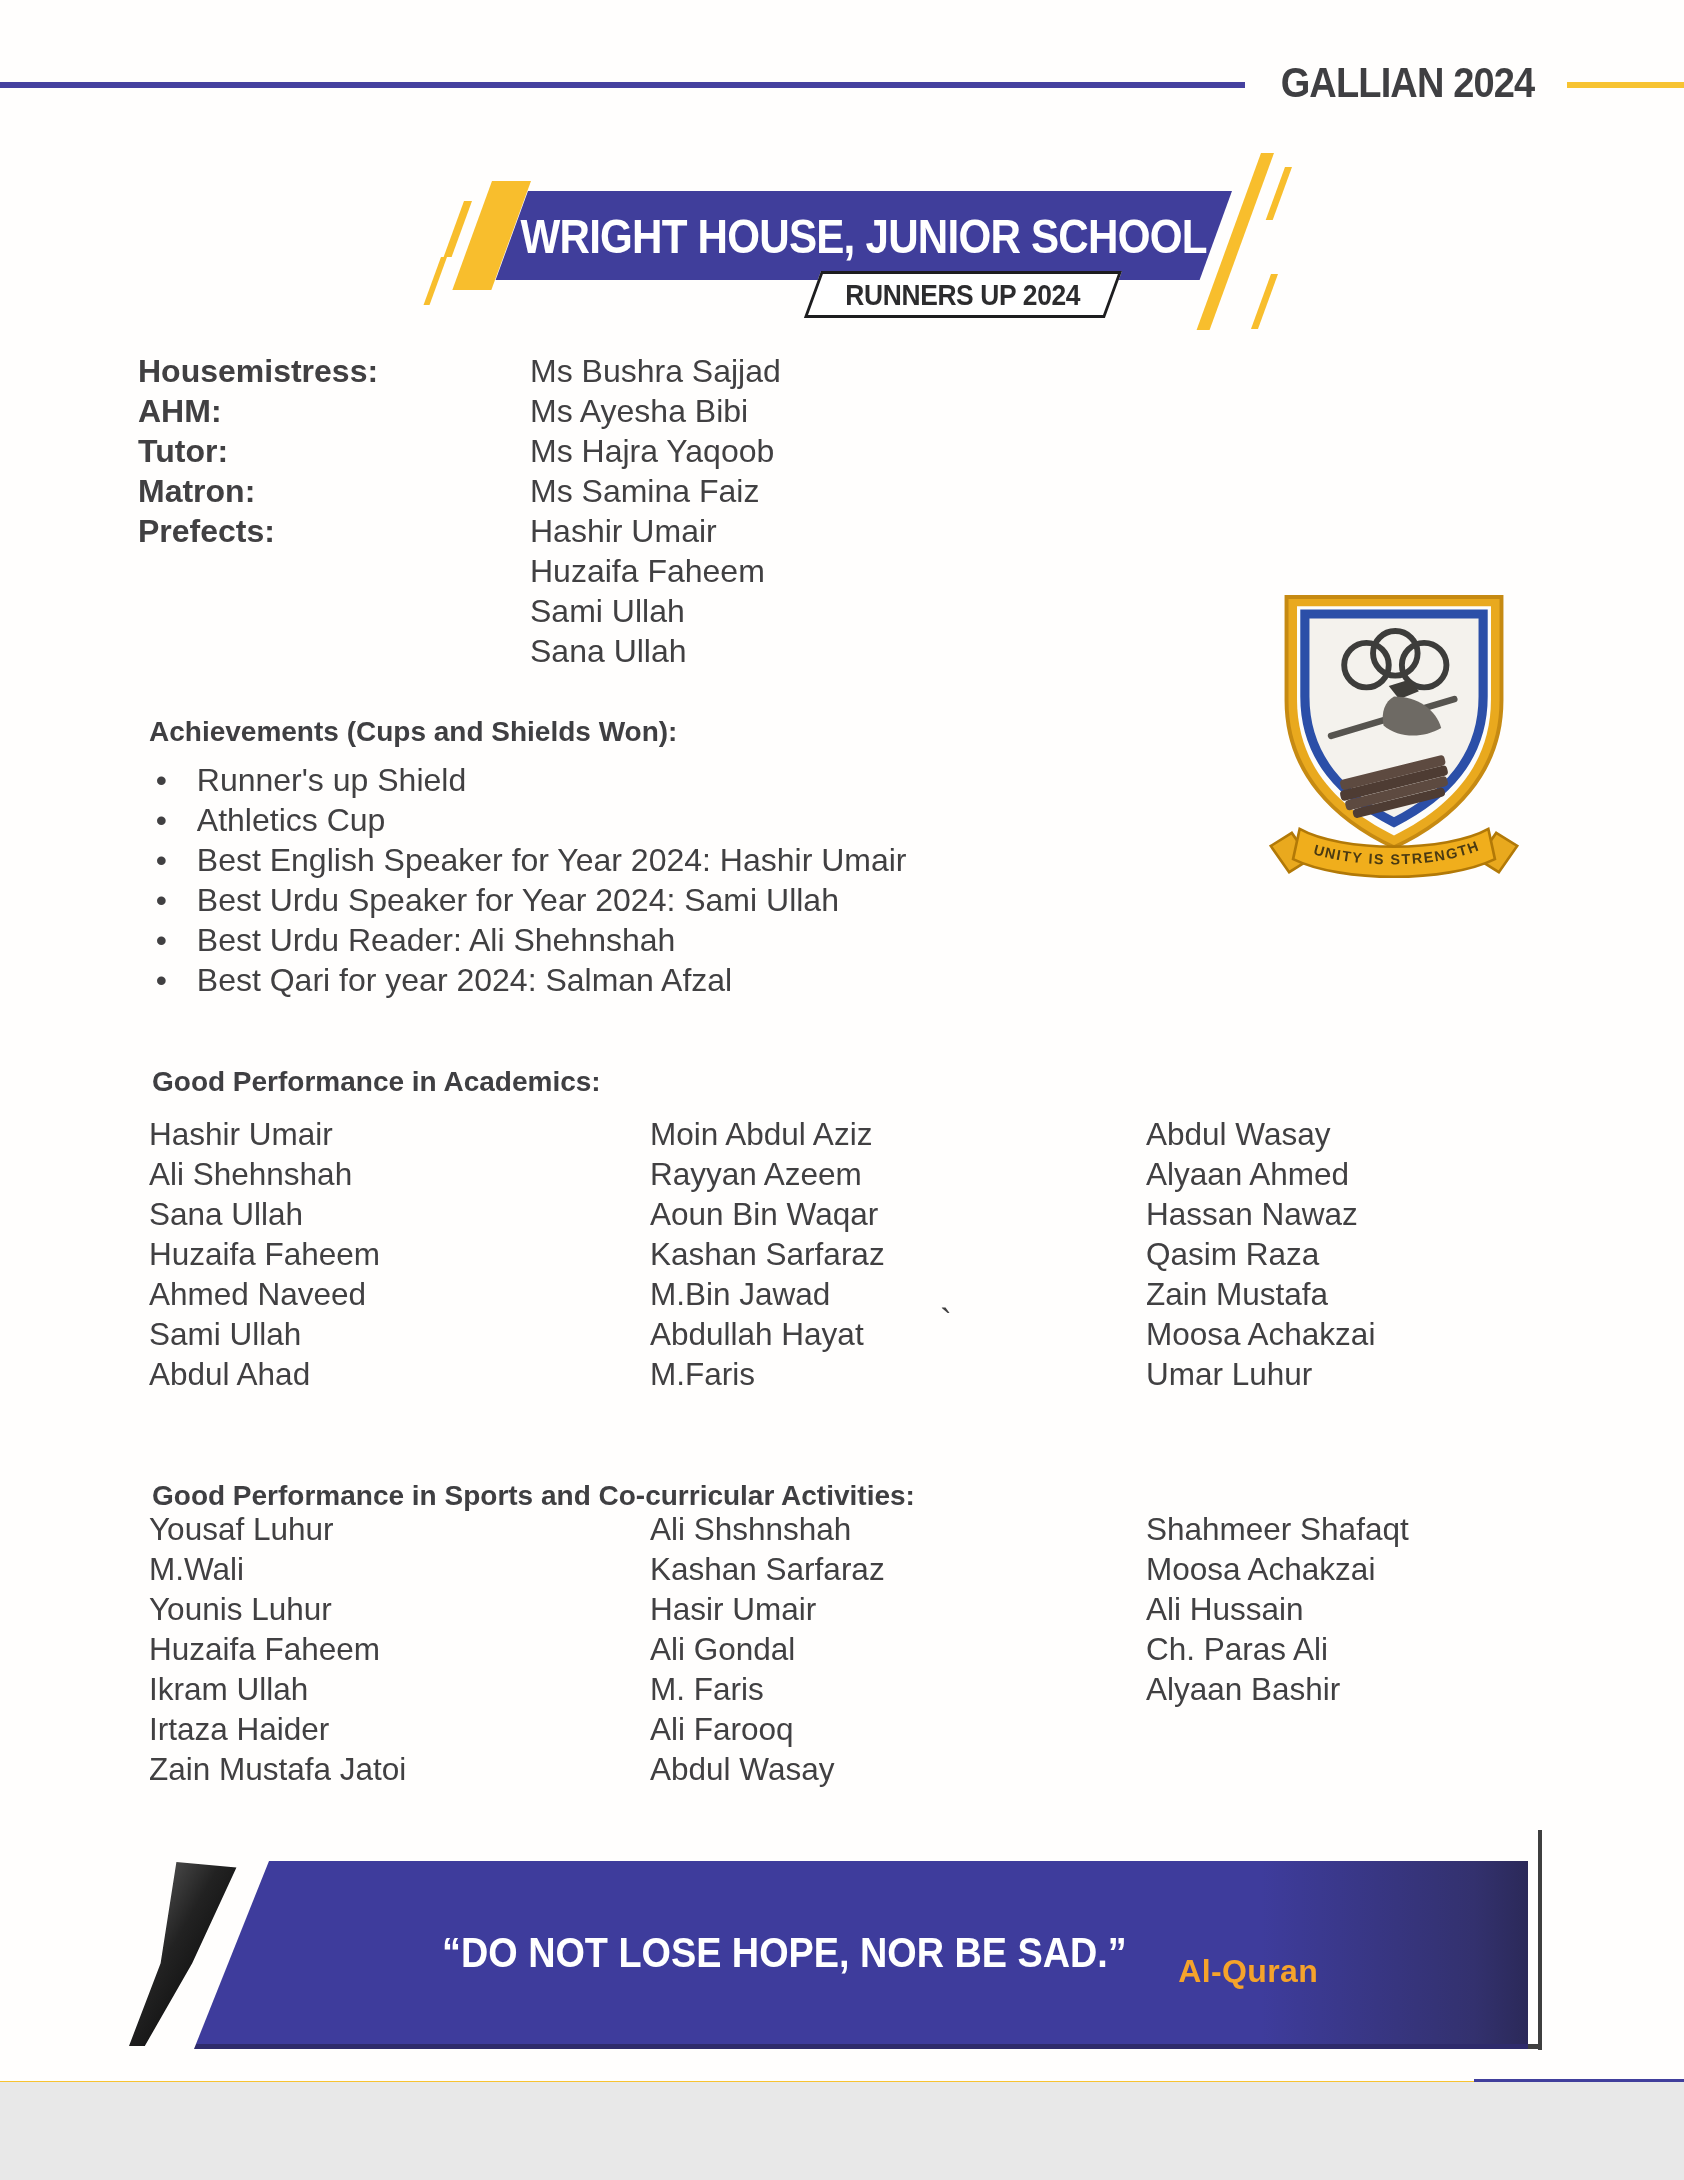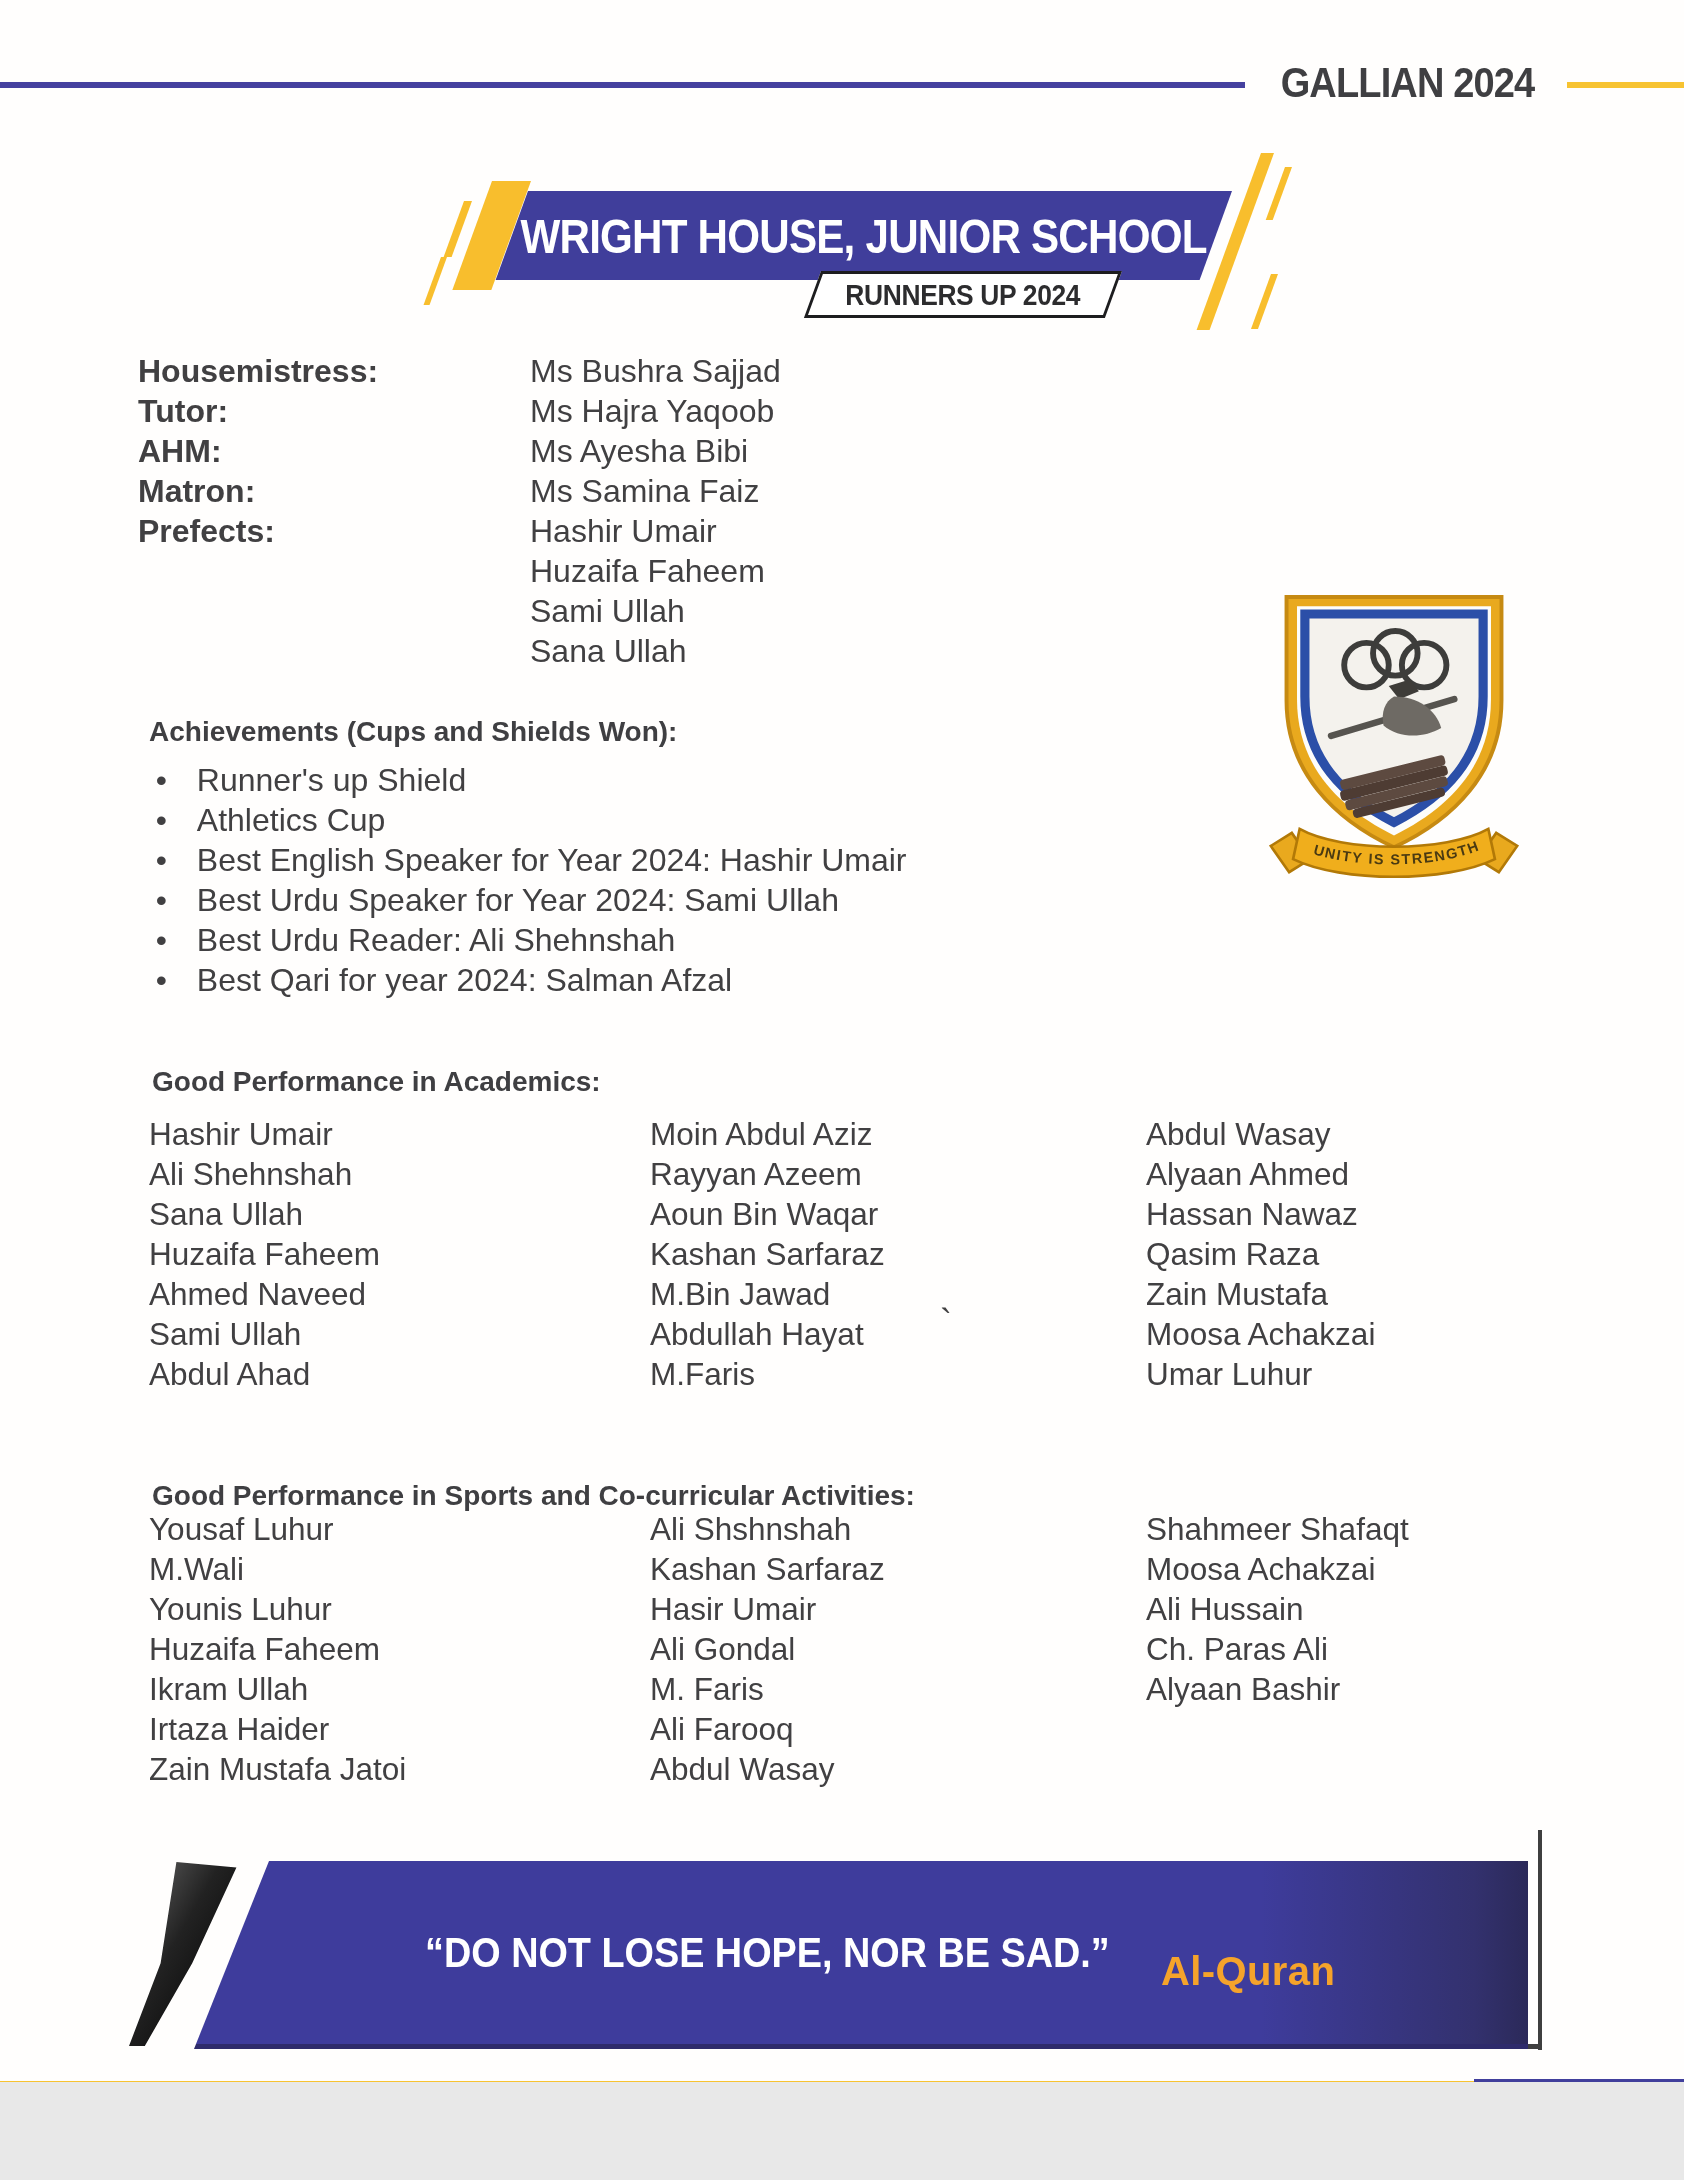--- a/index.html
+++ b/index.html
@@ -80,21 +80,21 @@
     background:linear-gradient(to right,#3E3C9C 0%, #3E3C9C 80%, #33316E 96%, #2B2959 100%);
     clip-path:polygon(75px 0, 100% 0, 100% 100%, 0 100%);
     border-bottom:5.1px solid #2E2B6B;
     display:flex; flex-direction:row; align-items:center; justify-content:center; gap:13.6px;
     z-index:2;
   }
   .quote-text {
     color:#ffffff; font-size:42px; font-weight:700; letter-spacing:0;
     transform:scaleX(0.9); transform-origin:center; white-space:nowrap;
   }
-  .quote-attr { color:#F5A32B; font-size:40px; font-weight:700; letter-spacing:0.4px;margin-top:38px; }
+  .quote-attr { color:#F5A32B; font-size:32px; font-weight:700; letter-spacing:0.4px;margin-top:38px; }
   .curl {
     position:absolute; left:129px; top:1862px; width:158px; height:184px;
     clip-path:polygon(30% 0, 68% 3%, 40% 55%, 10% 100%, 0 100%, 20% 55%);
     background:linear-gradient(120deg,#6A6A6A 0%, #222222 35%, #000000 75%);
     z-index:3;
   }
   .vline { position:absolute; left:1538px; top:1830px; width:4.3px; height:220px; background:#3F3F3F; }
   .vfoot { position:absolute; left:1501px; top:2044px; width:39px; height:5.1px; background:#3F3F3F; }
 
   
@@ -127,26 +127,26 @@
   <div class="skew deco-yellow sr1"></div>
   <div class="skew deco-yellow sr2"></div>
   <div class="skew deco-yellow sr3"></div>
 
   <div class="staff">
     <div class="staff-row">
         <span class="staff-label">Housemistress:</span>
         <span class="staff-value">Ms Bushra Sajjad</span>
       </div>
     <div class="staff-row">
+        <span class="staff-label">AHM:</span>
+        <span class="staff-value">Ms Ayesha Bibi</span>
+      </div>
+    <div class="staff-row">
         <span class="staff-label">Tutor:</span>
         <span class="staff-value">Ms Hajra Yaqoob</span>
-      </div>
-    <div class="staff-row">
-        <span class="staff-label">AHM:</span>
-        <span class="staff-value">Ms Ayesha Bibi</span>
       </div>
     <div class="staff-row">
         <span class="staff-label">Matron:</span>
         <span class="staff-value">Ms Samina Faiz</span>
       </div>
     <div class="staff-row">
         <span class="staff-label">Prefects:</span>
         <span class="staff-value">Hashir Umair</span>
       </div>
     <div class="staff-row">

